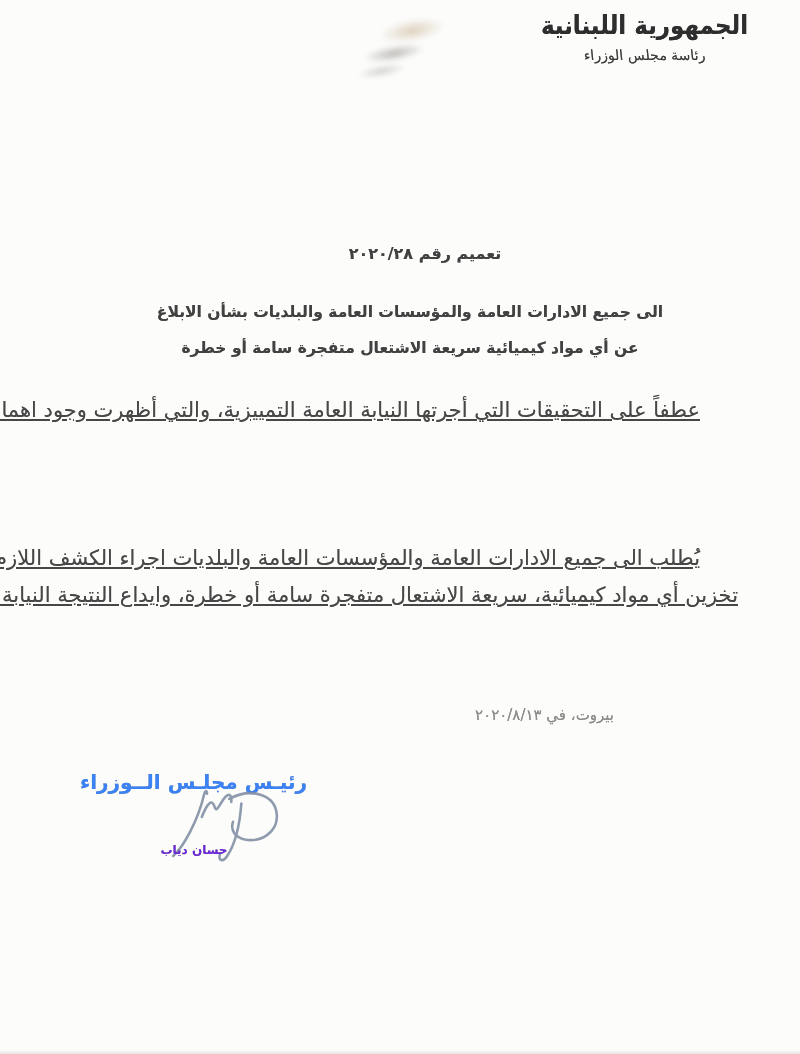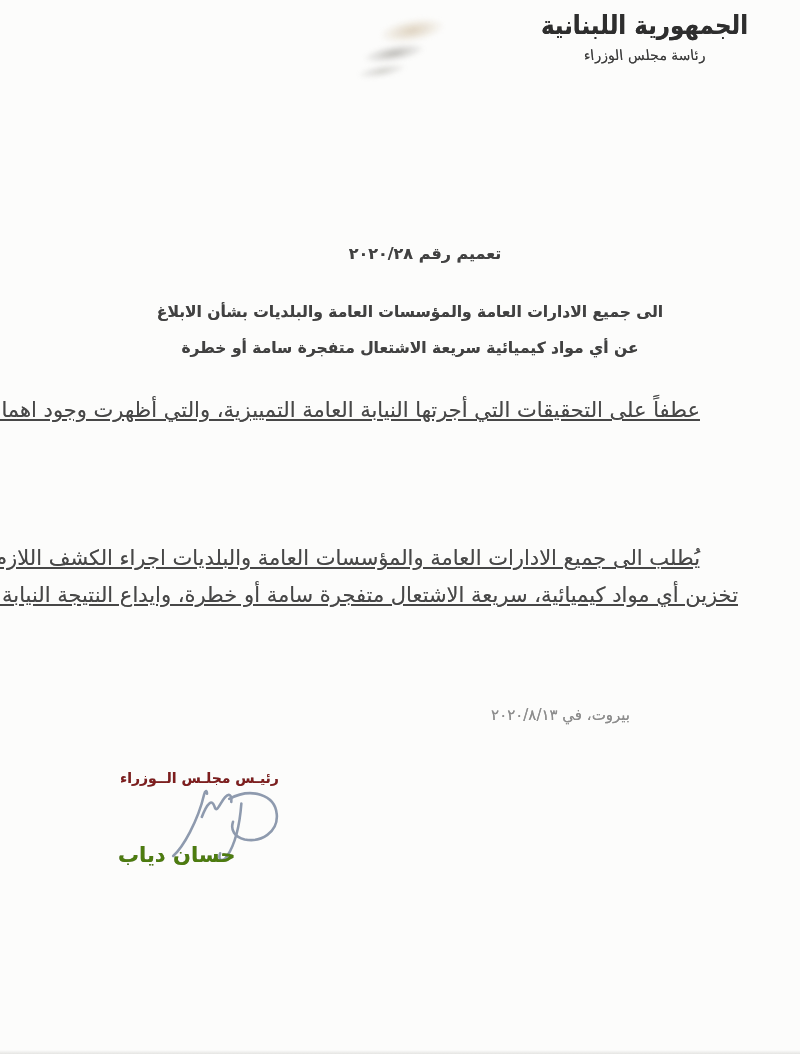--- a/index.html
+++ b/index.html
@@ -93,49 +93,49 @@
   .line {
     text-align: justify;
     text-align-last: justify;
     white-space: nowrap;
   }
   .line-first { text-indent: 38px; }
   .line-last  { text-align-last: right; }
 
   .dateline {
     position: absolute;
-    top: 706px; right: 170px;
+    top: 706px; right: 186px;
     font-size: 15px;
     color: #8d8d8d;
     white-space: nowrap;
   }
 
   .sig-title {
     position: absolute;
     top: 770px; left: 92px; width: 215px;
     text-align: center;
     font-weight: bold;
-    font-size: 14px;
-    color: #7f1d1d;
+    font-size: 20px;
+    color: #3b82f6;
     white-space: nowrap;
   }
   .sig-svg {
     position: absolute;
     top: 782px; left: 158px;
     width: 140px; height: 80px;
     transform: rotate(-2deg);
     opacity: .9;
   }
   .sig-name {
     position: absolute;
     top: 843px; left: 118px; width: 152px;
-    text-align: left;
+    text-align: center;
     font-weight: bold;
-    font-size: 21px;
-    color: #4d7c0f;
+    font-size: 12px;
+    color: #6d28d9;
     white-space: nowrap;
   }
 </style>
 </head>
 <body>
 
 <div class="page" dir="rtl" lang="ar">
 
   <div class="smudge"></div>
 

